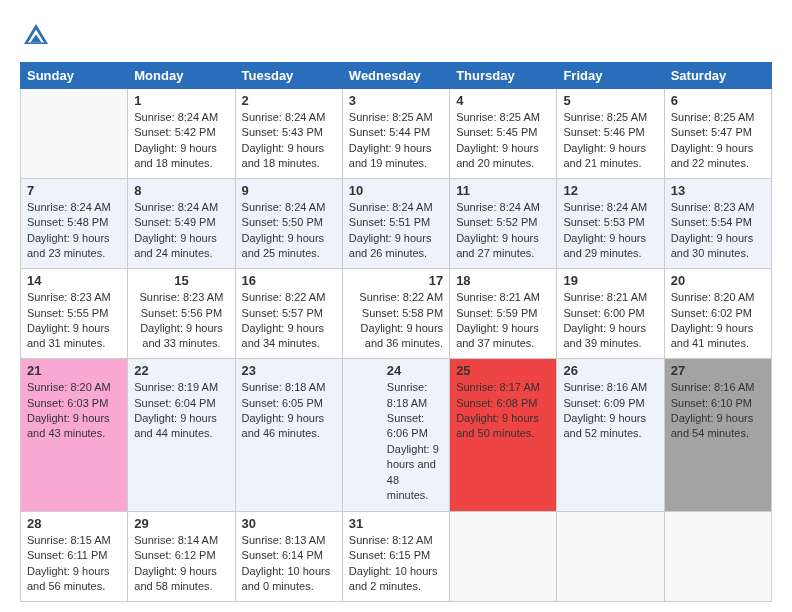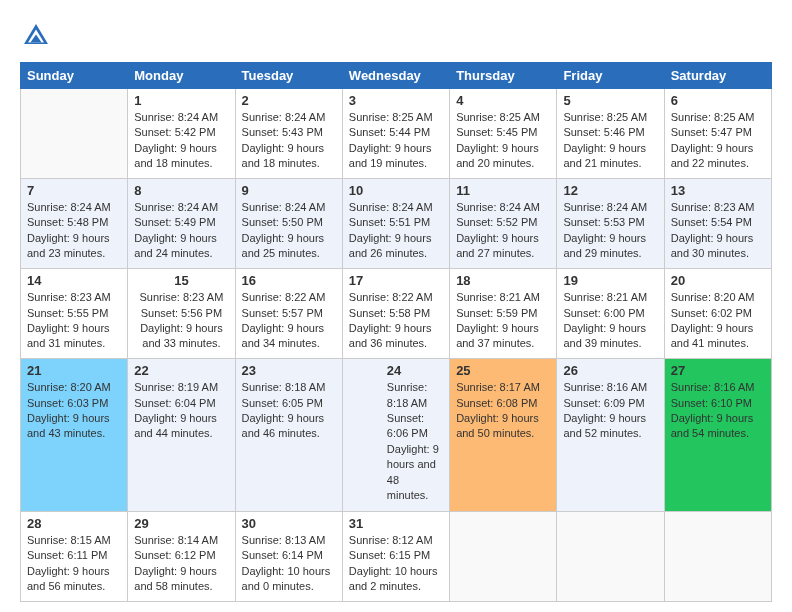--- a/index.html
+++ b/index.html
@@ -203,63 +203,63 @@
             <div class="day-info">Sunrise: 8:23 AM<br>Sunset: 5:55 PM<br>Daylight: 9 hours and 31 minutes.</div>
           </td>
           <td style="background-color: rgb(255, 255, 255); text-align: center;">
             <span class="day-number">15</span>
             <div class="day-info">Sunrise: 8:23 AM<br>Sunset: 5:56 PM<br>Daylight: 9 hours and 33 minutes.</div>
           </td>
           <td style="background-color: rgb(255, 255, 255);">
             <span class="day-number">16</span>
             <div class="day-info">Sunrise: 8:22 AM<br>Sunset: 5:57 PM<br>Daylight: 9 hours and 34 minutes.</div>
           </td>
-          <td style="background-color: rgb(255, 255, 255);">
+          <td style="background-color: rgb(255, 255, 255); text-align: right;">
             <span class="day-number">17</span>
             <div class="day-info">Sunrise: 8:22 AM<br>Sunset: 5:58 PM<br>Daylight: 9 hours and 36 minutes.</div>
           </td>
           <td style="background-color: rgb(255, 255, 255); margin-top: 45px;">
             <span class="day-number">18</span>
             <div class="day-info">Sunrise: 8:21 AM<br>Sunset: 5:59 PM<br>Daylight: 9 hours and 37 minutes.</div>
           </td>
           <td style="background-color: rgb(255, 255, 255);">
             <span class="day-number">19</span>
             <div class="day-info">Sunrise: 8:21 AM<br>Sunset: 6:00 PM<br>Daylight: 9 hours and 39 minutes.</div>
           </td>
           <td style="background-color: rgb(255, 255, 255);">
             <span class="day-number">20</span>
             <div class="day-info">Sunrise: 8:20 AM<br>Sunset: 6:02 PM<br>Daylight: 9 hours and 41 minutes.</div>
           </td>
         </tr>
         <tr>
-          <td style="background-color: #7dd3fc;">
+          <td style="background-color: #f9a8d4;">
             <span class="day-number">21</span>
             <div class="day-info">Sunrise: 8:20 AM<br>Sunset: 6:03 PM<br>Daylight: 9 hours and 43 minutes.</div>
           </td>
           <td style="background-color: rgb(238, 243, 251);">
             <span class="day-number">22</span>
             <div class="day-info">Sunrise: 8:19 AM<br>Sunset: 6:04 PM<br>Daylight: 9 hours and 44 minutes.</div>
           </td>
           <td style="background-color: rgb(238, 243, 251);">
             <span class="day-number">23</span>
             <div class="day-info">Sunrise: 8:18 AM<br>Sunset: 6:05 PM<br>Daylight: 9 hours and 46 minutes.</div>
           </td>
           <td style="background-color: rgb(238, 243, 251); padding-left: 44px;">
             <span class="day-number">24</span>
             <div class="day-info">Sunrise: 8:18 AM<br>Sunset: 6:06 PM<br>Daylight: 9 hours and 48 minutes.</div>
           </td>
-          <td style="background-color: #fdba74; margin-top: 35px;">
+          <td style="background-color: #ef4444; margin-top: 35px;">
             <span class="day-number">25</span>
             <div class="day-info">Sunrise: 8:17 AM<br>Sunset: 6:08 PM<br>Daylight: 9 hours and 50 minutes.</div>
           </td>
           <td style="background-color: rgb(238, 243, 251);">
             <span class="day-number">26</span>
             <div class="day-info">Sunrise: 8:16 AM<br>Sunset: 6:09 PM<br>Daylight: 9 hours and 52 minutes.</div>
           </td>
-          <td style="background-color: #22c55e;">
+          <td style="background-color: #a3a3a3;">
             <span class="day-number">27</span>
             <div class="day-info">Sunrise: 8:16 AM<br>Sunset: 6:10 PM<br>Daylight: 9 hours and 54 minutes.</div>
           </td>
         </tr>
         <tr>
           <td style="background-color: rgb(255, 255, 255);">
             <span class="day-number">28</span>
             <div class="day-info">Sunrise: 8:15 AM<br>Sunset: 6:11 PM<br>Daylight: 9 hours and 56 minutes.</div>
           </td>
           <td style="background-color: rgb(255, 255, 255);">

